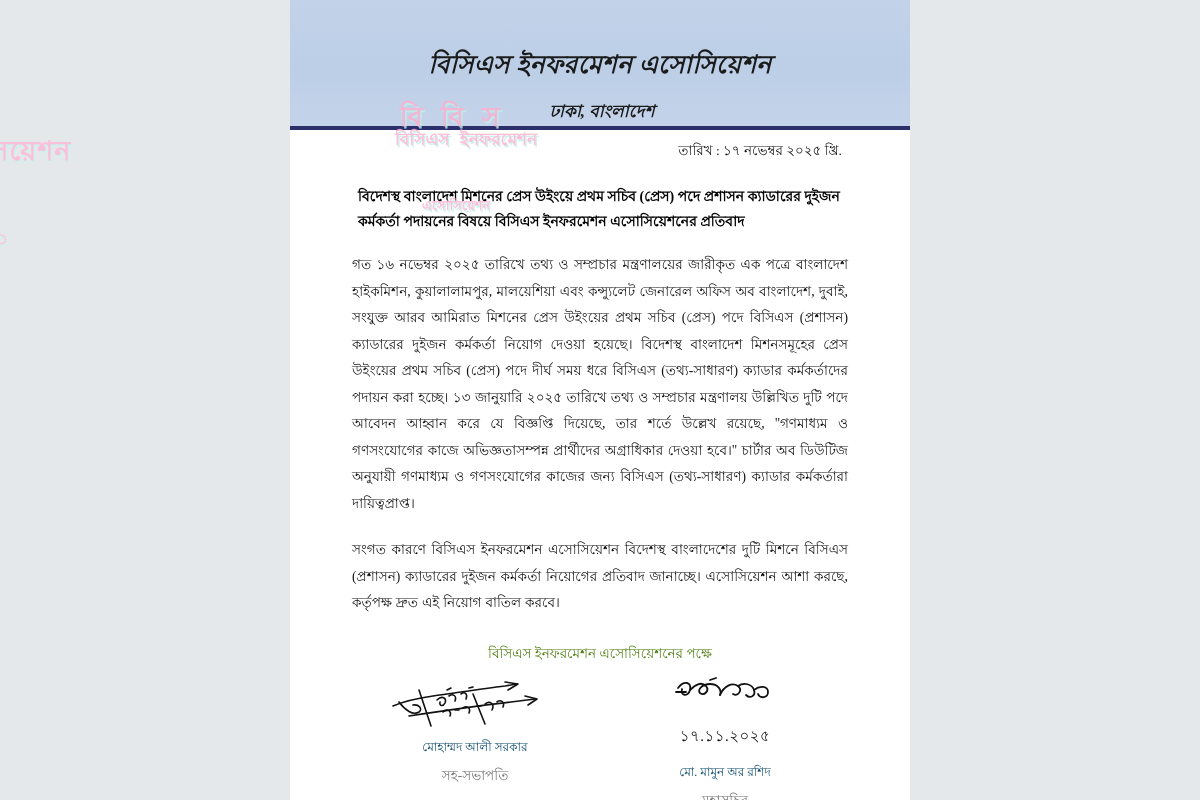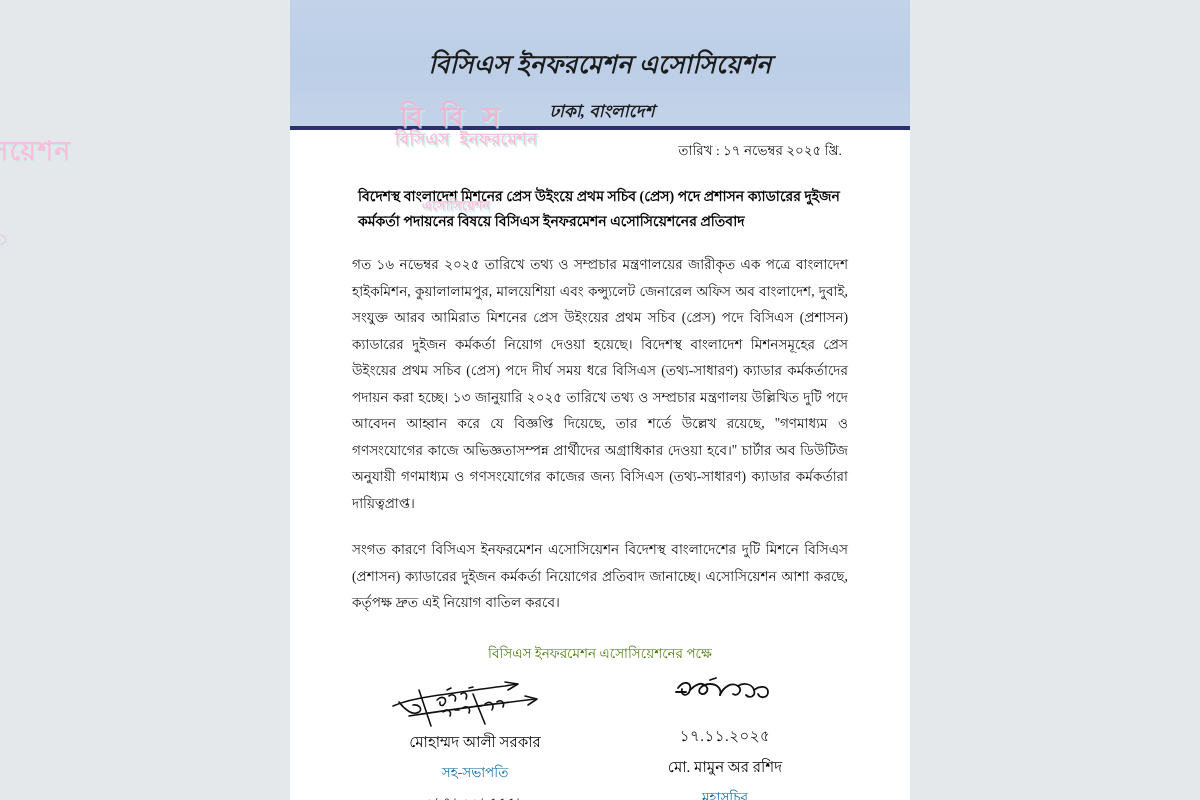--- a/index.html
+++ b/index.html
@@ -166,27 +166,27 @@
     position: relative;
   }
   .sig-art svg { display: block; margin: 0 auto; }
   .sig-date-typed {
     font-size: 15px;
     color: #111;
     margin-top: -6px;
     letter-spacing: .5px;
   }
   .sig-name {
-    font-size: 15px;
-    color: #000000;
-    margin-top: 6px;
+    font-size: 12px;
+    color: #0c4a6e;
+    margin-top: 14px;
   }
   .sig-title {
     font-size: 13.5px;
-    color: #0369a1;
+    color: #737373;
     margin-top: 7px;
   }
   .sig-phone {
     font-size: 13.5px;
     color: #111;
     margin-top: 7px;
     letter-spacing: .3px;
   }
 </style>
 </head>

